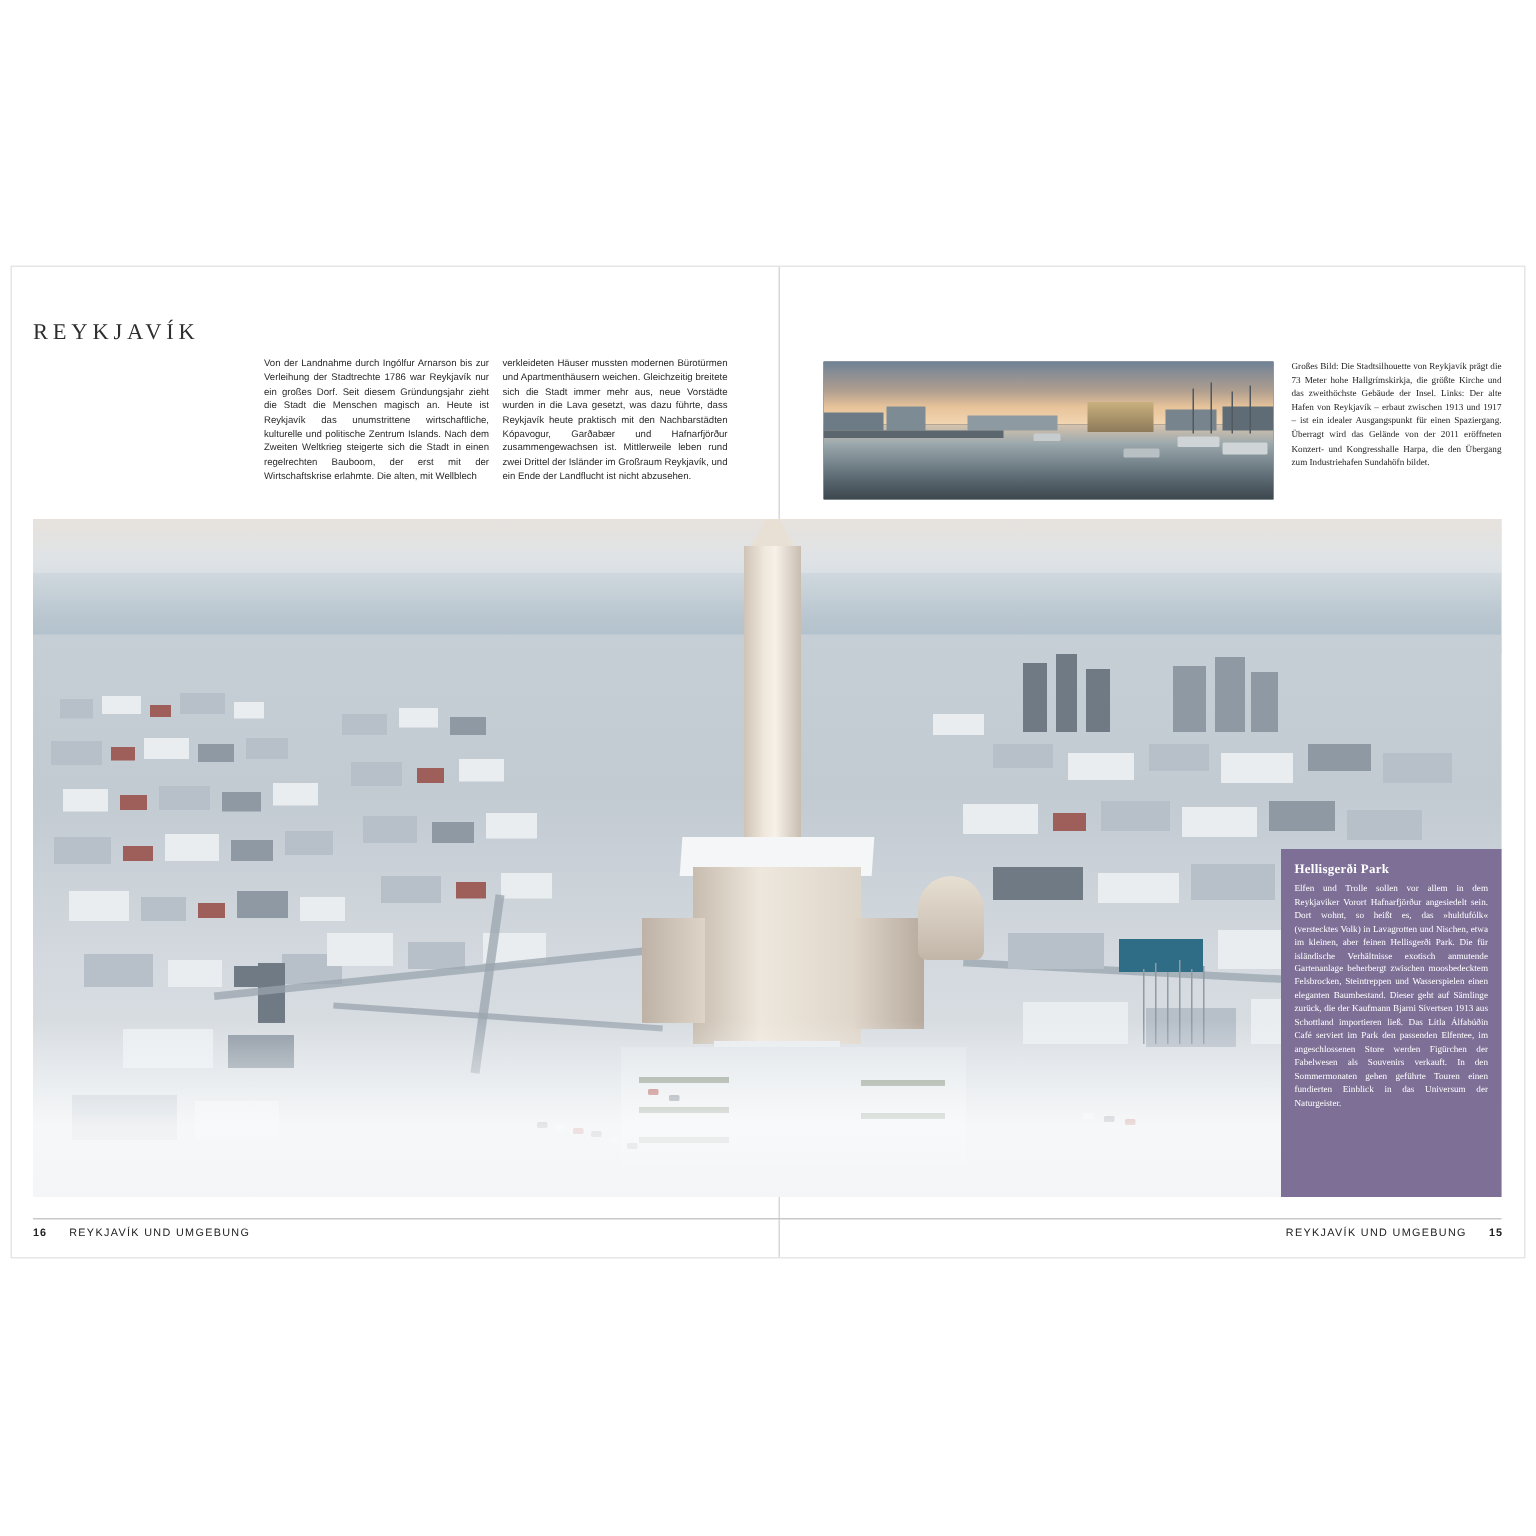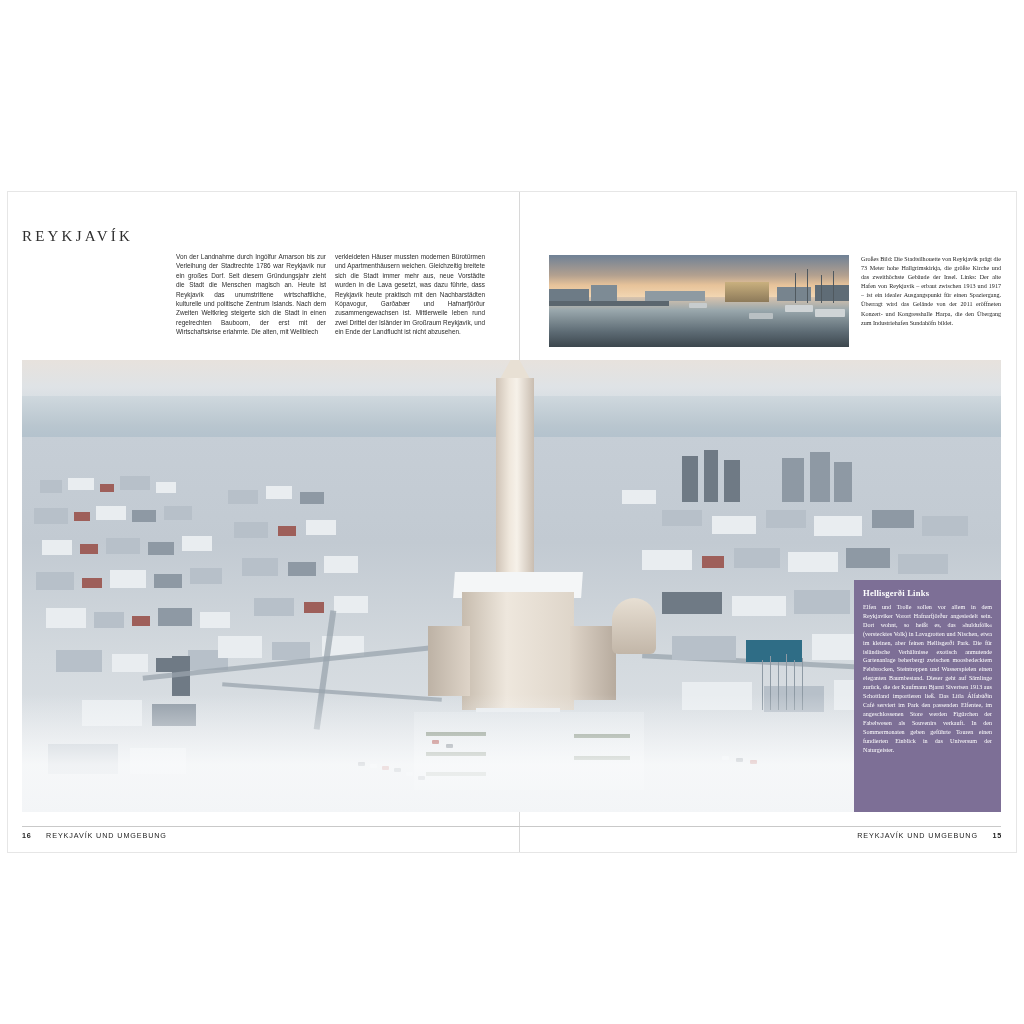--- a/index.html
+++ b/index.html
@@ -1,21 +1,21 @@
 <!DOCTYPE html>
 <html><head>
 <meta charset="utf-8">
 <style>
   html,body{margin:0;padding:0;background:#ffffff;}
   body{width:1024px;height:1024px;font-family:"Liberation Sans",sans-serif;overflow:hidden;}
 
   
   #spread{
     position:absolute;
-    left:8px; top:192px;
+    left:8px; top:178px;
     width:1008px; height:660px;
     background:#ffffff;
     box-shadow:0 0 0 1px #e6e6e6;
     overflow:hidden;
   }
   .gutter{
     position:absolute;
     left:511px; top:0; width:1px; height:660px;
     background:#d8d8d8;
   }
@@ -362,21 +362,21 @@
     <div class="car red" style="left:410px;top:380px;"></div>
     <div class="car" style="left:424px;top:384px;"></div>
     <div class="car white" style="left:700px;top:396px;"></div>
     <div class="car" style="left:714px;top:398px;"></div>
     <div class="car red" style="left:728px;top:400px;"></div>
 
     <div class="mp-snow"></div>
   </div>
 
   <div class="sidebar-box">
-    <h3>Hellisgerði Links</h3>
+    <h3>Hellisgerði Park</h3>
     <p>Elfen und Trolle sollen vor allem in dem Reykjavíker Vorort Hafnarfjörður angesiedelt sein. Dort wohnt, so heißt es, das »huldufólk« (verstecktes Volk) in Lavagrotten und Nischen, etwa im kleinen, aber feinen Hellisgerði Park. Die für isländische Verhältnisse exotisch anmutende Gartenanlage beherbergt zwischen moosbedecktem Felsbrocken, Steintreppen und Wasserspielen einen eleganten Baumbestand. Dieser geht auf Sämlinge zurück, die der Kaufmann Bjarni Sívertsen 1913 aus Schottland importieren ließ. Das Lítla Álfabúðin Café serviert im Park den passenden Elfentee, im angeschlossenen Store werden Figürchen der Fabelwesen als Souvenirs verkauft. In den Sommermonaten geben geführte Touren einen fundierten Einblick in das Universum der Naturgeister.</p>
   </div>
 
   <div class="rule"></div>
   <div class="folio folio-left">
     <span class="num">16</span>
     <span class="txt">REYKJAVÍK UND UMGEBUNG</span>
   </div>
   <div class="folio folio-right">
     <span class="txt">REYKJAVÍK UND UMGEBUNG</span>

